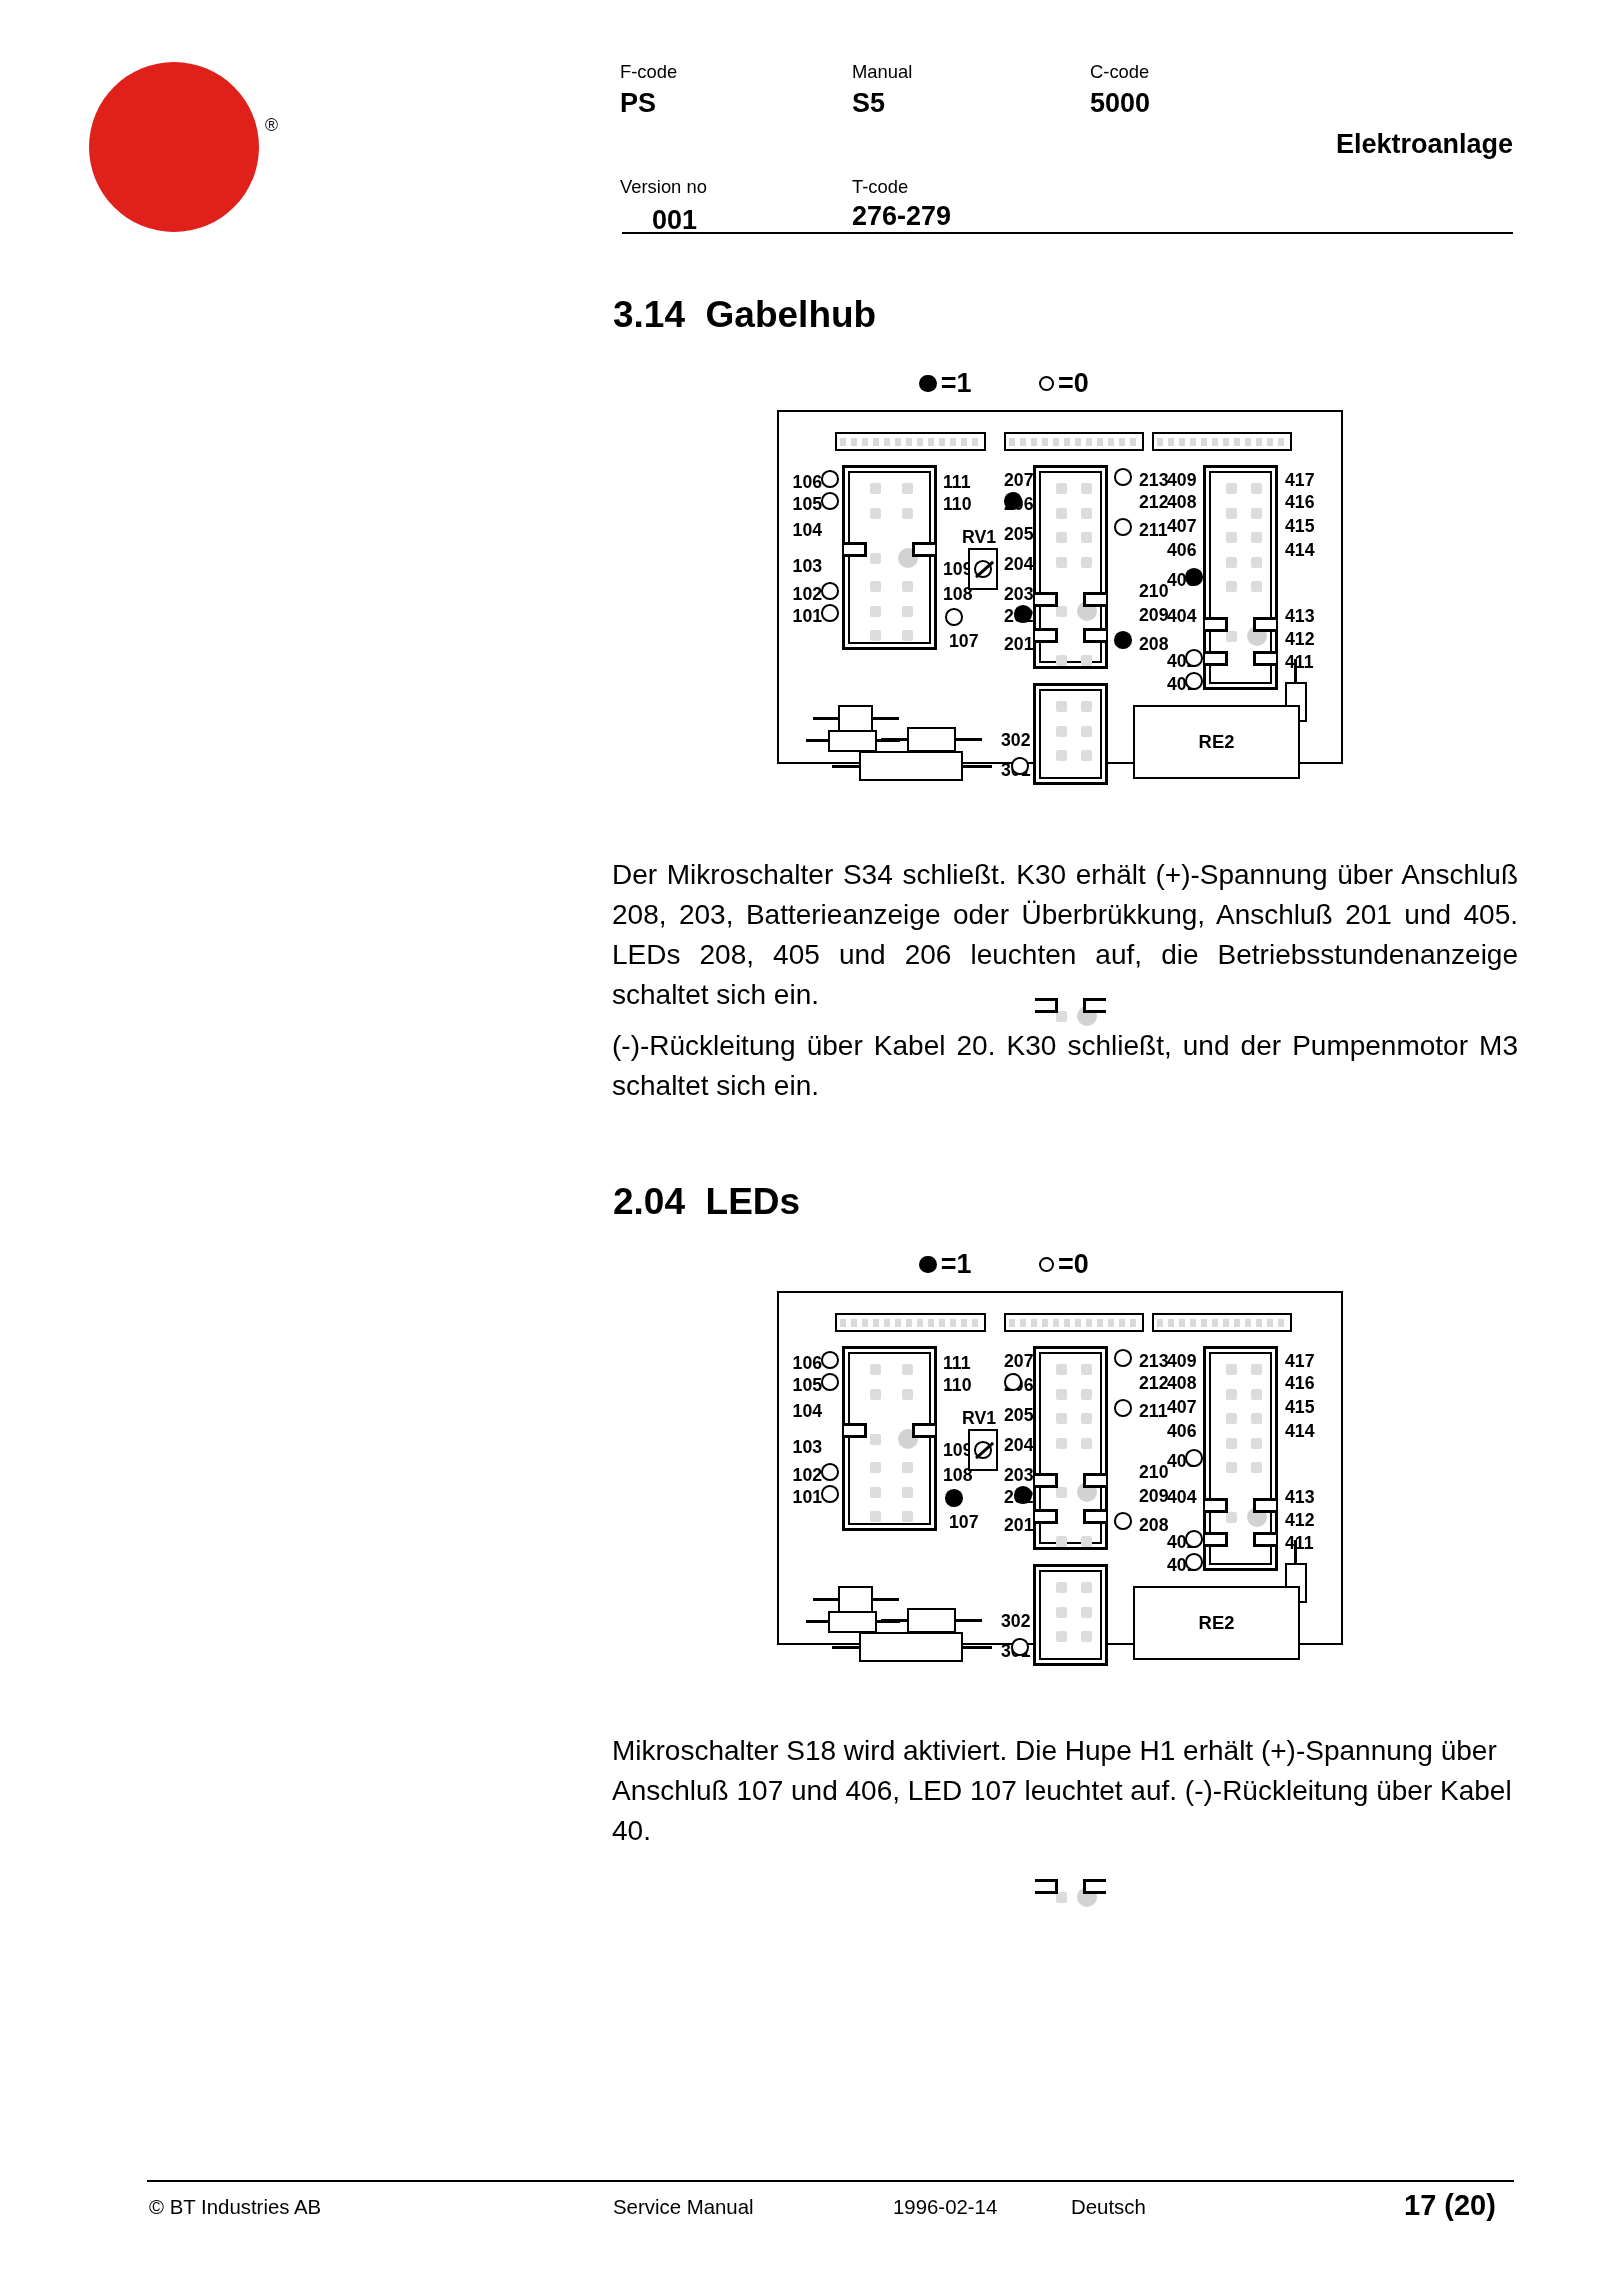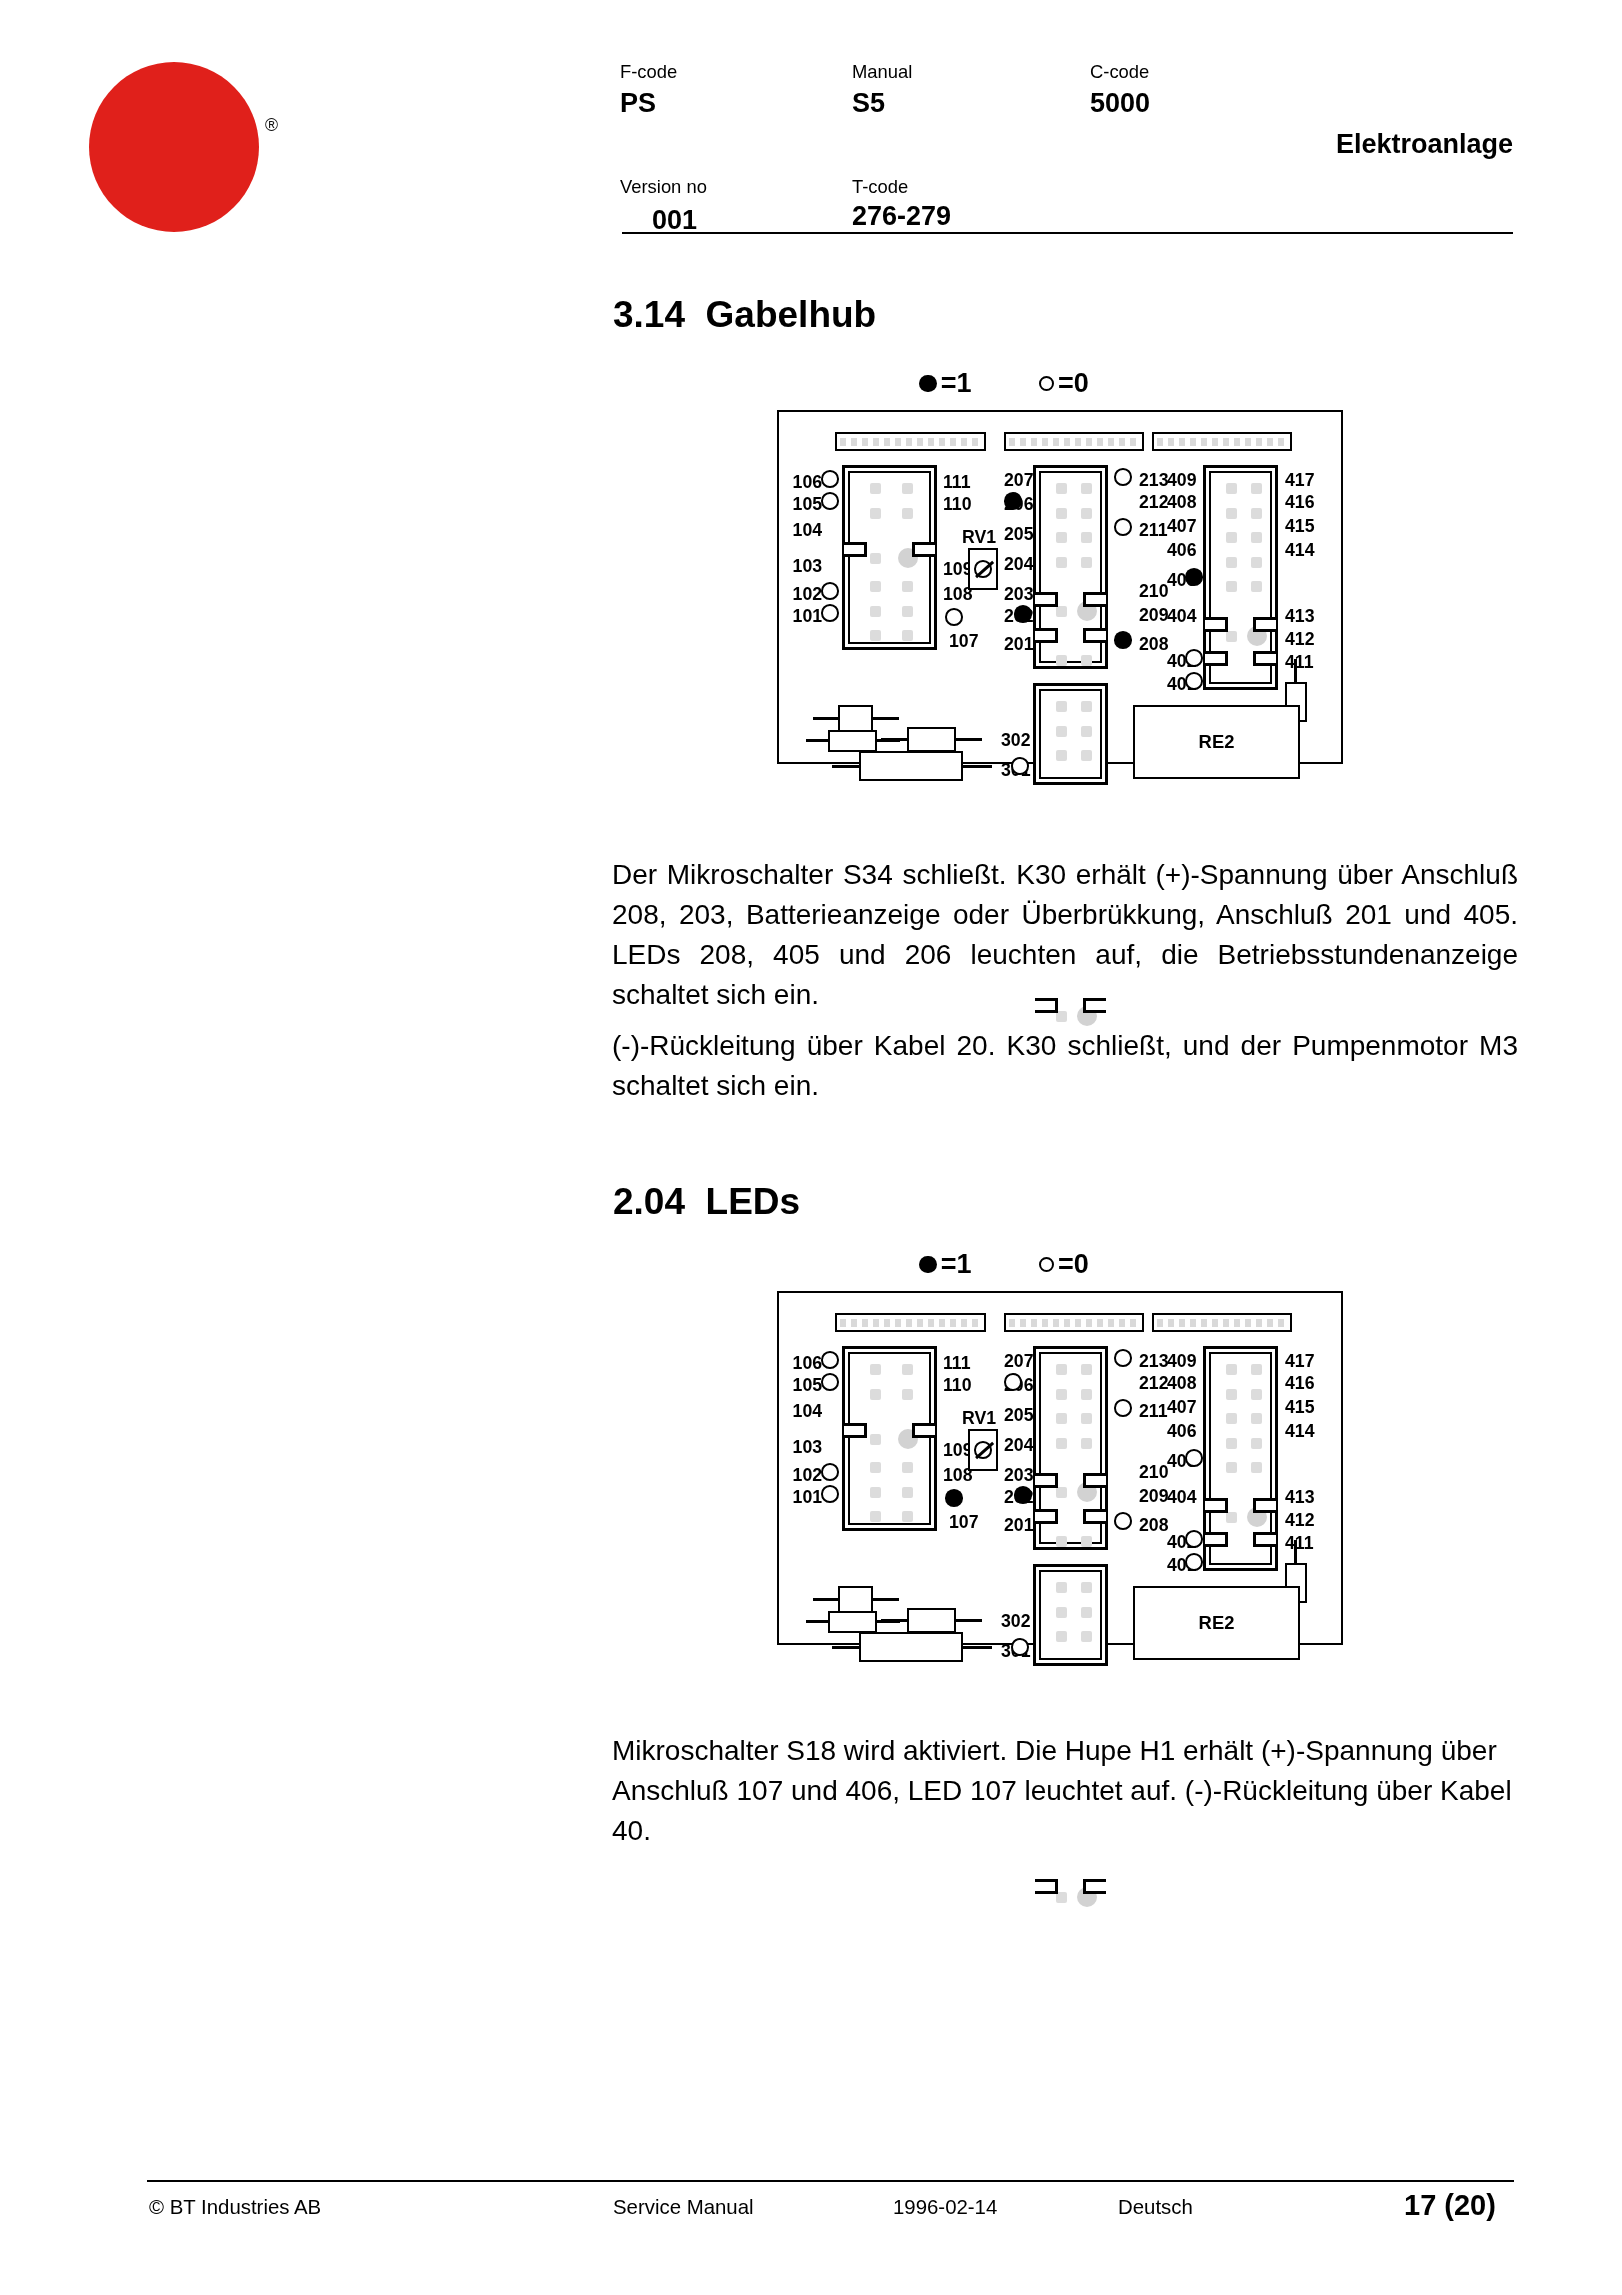--- a/index.html
+++ b/index.html
@@ -574,15 +574,15 @@
       <div class="comp-lead" style="left:184px; top:353px; width:29px;"></div>
     </div>
   </div>
 
 <div class="para last-nojustify" style="left:612px; top:1731px;">Mikroschalter S18 wird aktiviert. Die Hupe H1 erhält (+)-Spannung über Anschluß 107 und 406, LED 107 leuchtet auf. (-)-Rückleitung über Kabel 40.</div>
 
 <div class="foot-rule"></div>
 <div class="foot-item" style="left:149px;  top:2196px;">© BT Industries AB</div>
 <div class="foot-item" style="left:613px;  top:2196px;">Service Manual</div>
 <div class="foot-item" style="left:893px; top:2196px;">1996-02-14</div>
-<div class="foot-item" style="left:1118px; top:2196px;">Deutsch</div>
+<div class="foot-item" style="left:1071px; top:2196px;">Deutsch</div>
 <div class="foot-page" style="left:1404px; top:2189px;">17 (20)</div>
 
 
 </body></html>

